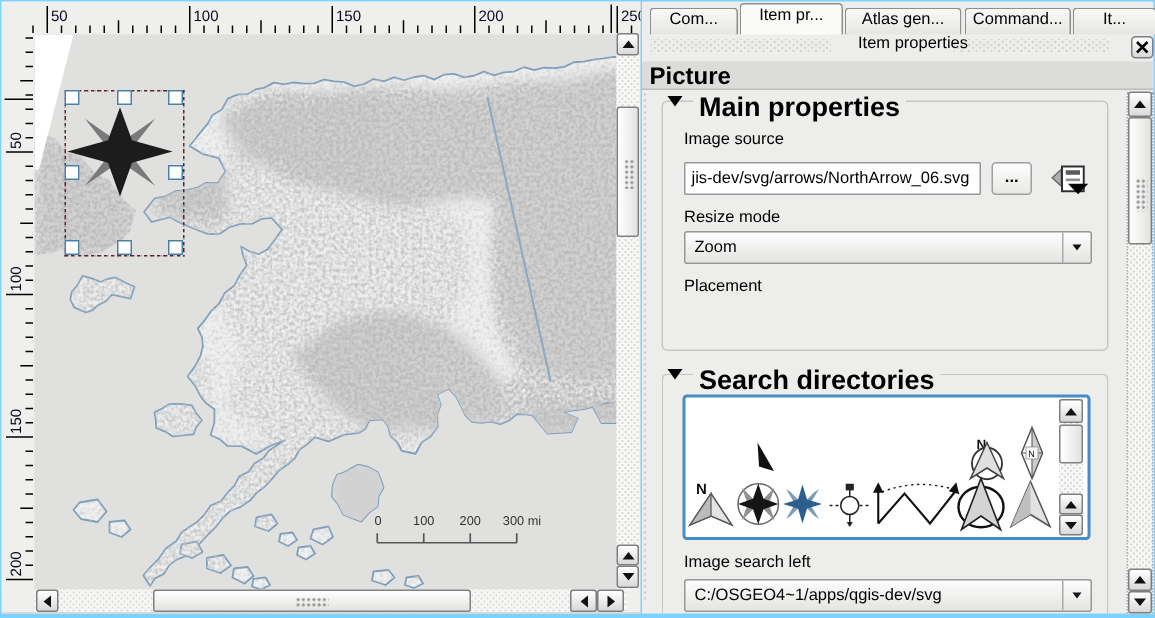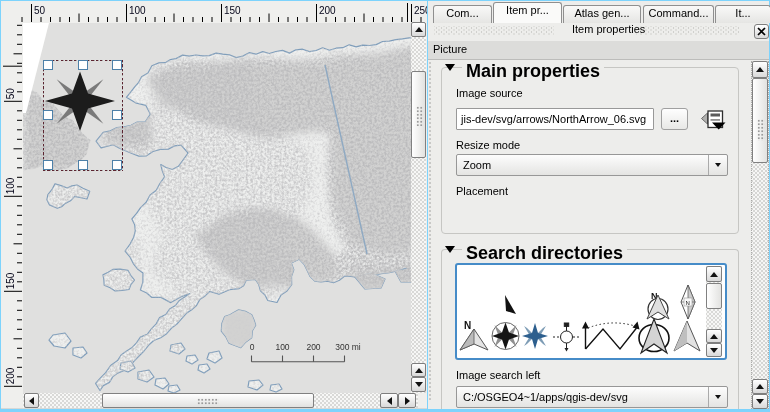--- a/index.html
+++ b/index.html
@@ -320,21 +320,21 @@
  <div class="dots" style="left:6px;top:25px;width:120px"></div>
  <div class="dots" style="left:208px;top:25px;width:104px"></div>
  <div class="lbl" style="left:144px;top:22px;width:76px;text-align:left">Item properties</div>
  <div class="sbtn" style="left:326px;top:23px;width:15px;height:15px;border-radius:3px">
         <svg width="9" height="9" viewBox="0 0 9 9">
           <path d="M1,1 L8,8 M8,1 L1,8" stroke="#000" stroke-width="1.7"></path>
         </svg>
       </div>
 
  <div style="position:absolute;left:0;top:40px;width:341px;height:19px;background:#dcdcda;border-bottom:1px solid #bcbcba">
-   <div style="font-size:11px;font-weight:normal;padding:2px 0 0 5px">Picture</div>
+   <div style="font-size:16px;font-weight:bold;padding:2px 0 0 5px">Picture</div>
  </div>
 
  <div class="gbox" style="left:13px;top:66px;width:298px;height:167px"></div>
  <div class="gtri" style="left:17px;top:63px"></div>
  <div class="gtitle" style="left:34px;top:60px">Main properties</div>
  <div class="lbl" style="left:28px;top:86px">Image source</div>
  <div style="position:absolute;left:28px;top:107px;width:198px;height:22px;background:#fff;border:1px solid #989898;border-radius:1px;font-size:11px;line-height:20px;padding-left:4px;white-space:nowrap;overflow:hidden">jis-dev/svg/arrows/NorthArrow_06.svg</div>
  <div style="position:absolute;left:233px;top:107px;width:27px;height:22px;background:linear-gradient(#fefefe,#e8e8e6);border:1px solid #a0a0a0;border-radius:3px;text-align:center;font-size:11px;font-weight:bold;line-height:18px">...</div>
  <svg style="position:absolute;left:272px;top:108px" width="26" height="22" viewBox="0 0 26 22">
   <polygon points="1.5,9.5 7.5,4 7.5,15" fill="#b0b0ae" stroke="#6a6a6a" stroke-width="1"></polygon>

